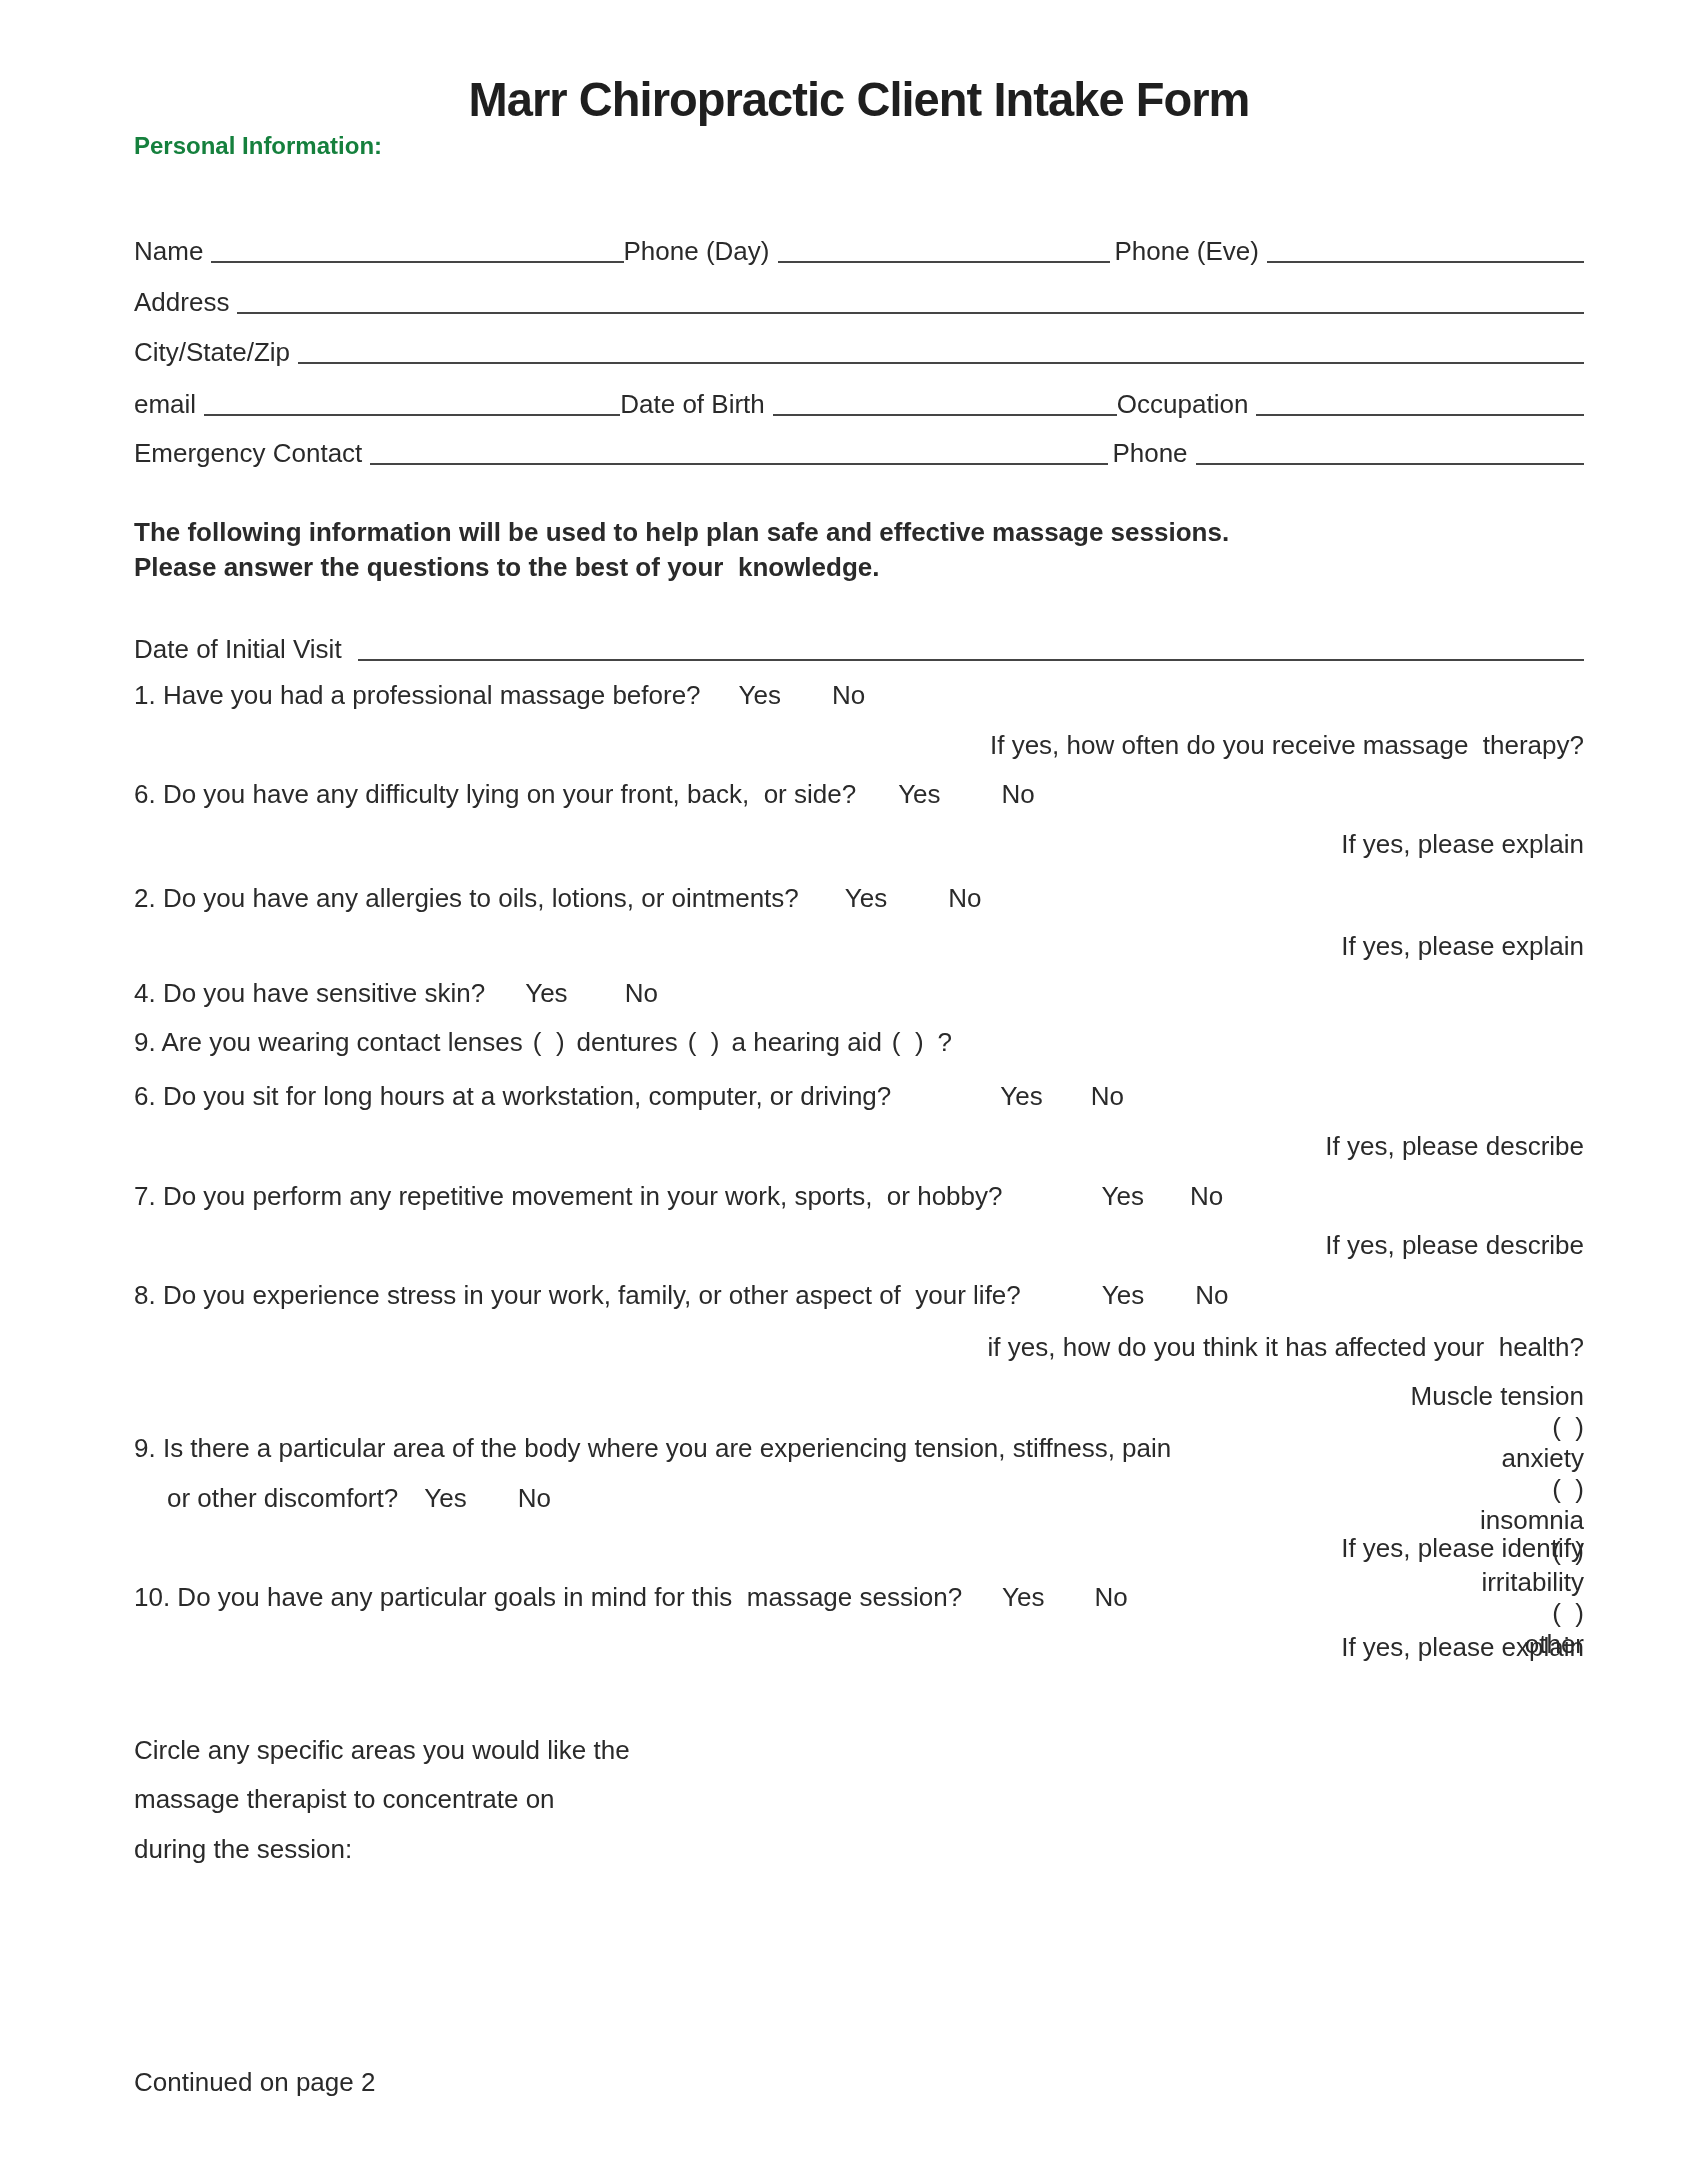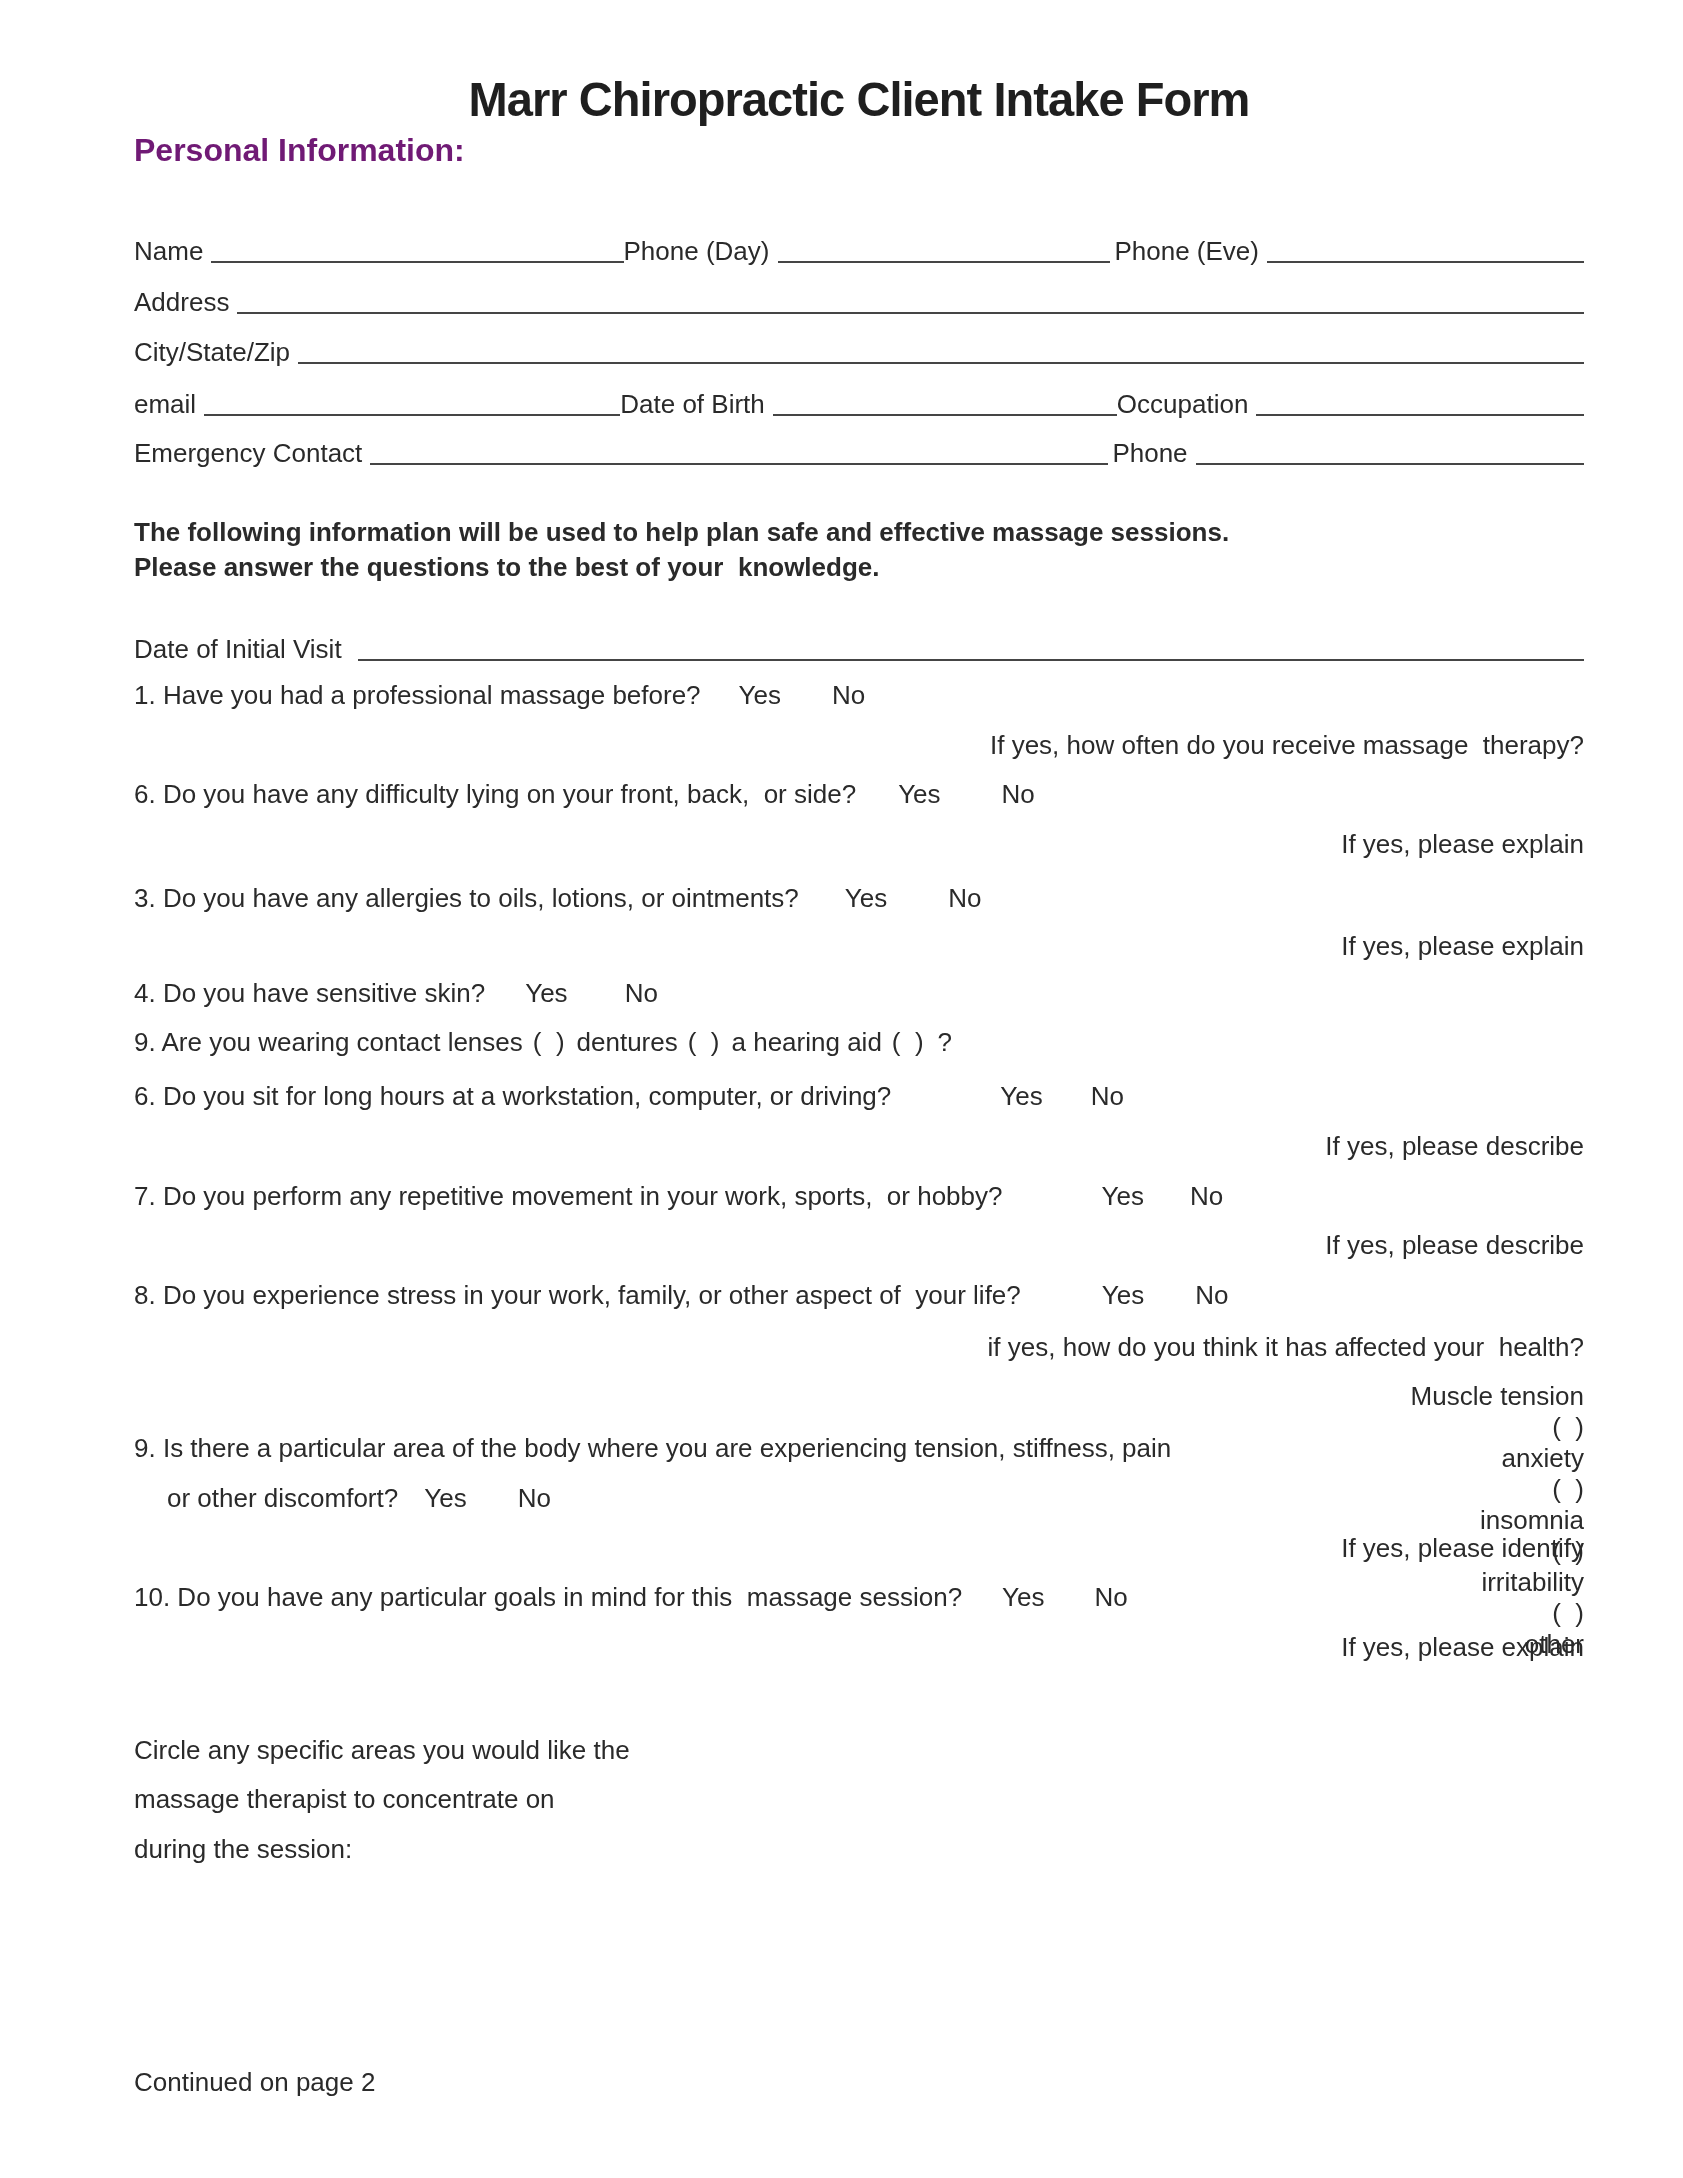--- a/index.html
+++ b/index.html
@@ -1,21 +1,21 @@
 <!DOCTYPE html>
 <html><head>
 <meta charset="utf-8">
 <style>
   html,body{margin:0;padding:0;background:#ffffff;}
   body{width:1683px;height:2178px;position:relative;overflow:hidden;
        font-family:"Liberation Sans",sans-serif;color:#2a2a2a;}
   .abs{position:absolute;}
   .title{left:134px;right:99px;top:71px;text-align:center;font-size:49px;font-weight:700;
          letter-spacing:-1px;transform:scaleX(.96);transform-origin:50% 50%;color:#1f1f1f;}
-  .h2{left:134px;top:132px;font-size:32px;font-weight:700;color:#701a75;text-align:right;}
+  .h2{left:134px;top:132px;font-size:24px;font-weight:700;color:#15803d;text-align:right;}
   .row{left:134px;right:99px;display:flex;align-items:flex-end;font-size:26px;}
   .row.ind{left:230px;flex-direction:column;}
   .row.ind2{left:167px;}
   .t{line-height:31px;white-space:pre-wrap;}
   .b{font-weight:700;}
   .fill{flex:1 1 auto;height:0;border-bottom:2px solid #454545;margin:0 0 4px 8px;}
   .yn{line-height:31px;}
   .paren{line-height:31px;white-space:pre;}
   .figwrap{left:0;top:1663px;width:1683px;height:515px;}
   .note{line-height:31px;font-size:26px;white-space:pre-wrap;}
@@ -87,21 +87,21 @@
   <span class="t">6. Do you have any difficulty lying on your front, back,  or side?</span>
   <span class="yn" style="margin-left:42px">Yes</span>
   <span class="yn" style="margin-left:61px">No</span>
 </div>
 <div class="abs row ind" style="top:829px">
   <span class="t">If yes, please explain</span>
   <span class="fill" style="margin-left:16px"></span>
 </div>
 
 <div class="abs row" style="top:883px">
-  <span class="t">3. Do you have any allergies to oils, lotions, or ointments?</span>
+  <span class="t">2. Do you have any allergies to oils, lotions, or ointments?</span>
   <span class="yn" style="margin-left:46px">Yes</span>
   <span class="yn" style="margin-left:61px">No</span>
 </div>
 <div class="abs row ind" style="top:931px">
   <span class="t">If yes, please explain</span>
   <span class="fill" style="margin-left:16px"></span>
 </div>
 
 <div class="abs row" style="top:978px">
   <span class="t">4. Do you have sensitive skin?</span>

